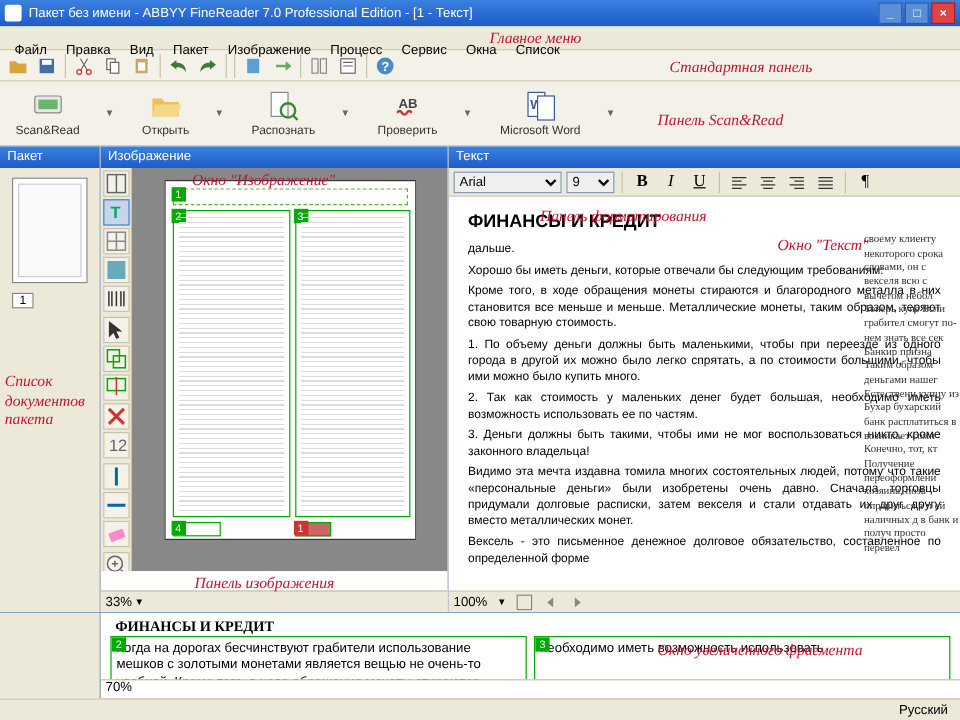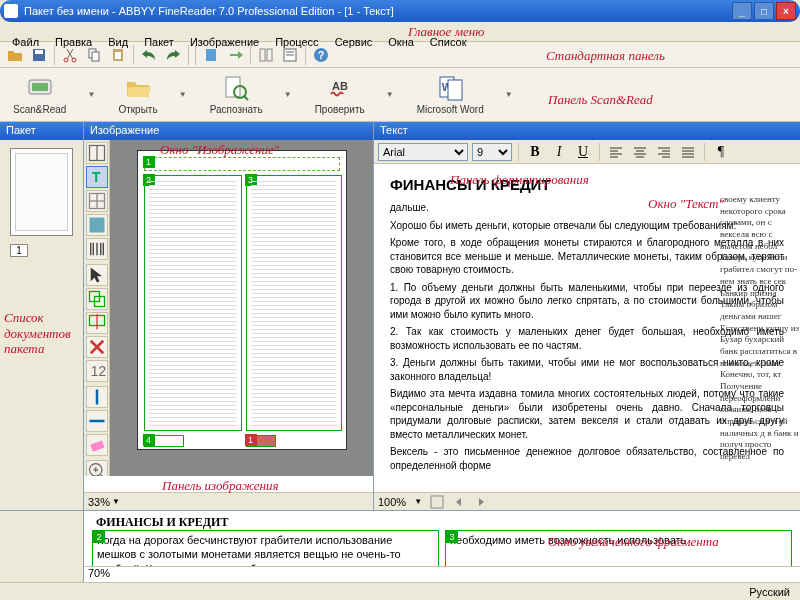--- a/index.html
+++ b/index.html
@@ -1,18 +1,18 @@
 <!DOCTYPE html>
 <html><head>
 <meta charset="utf-8">
 <style>
 * { margin: 0; padding: 0; box-sizing: border-box; font-family: Tahoma, Arial, sans-serif; font-size: 11px; }
 body { width: 800px; height: 600px; background: #ece9d8; overflow: hidden; position: relative; }
 
-.titlebar { height: 22px; background: linear-gradient(to bottom, #3a81e0, #1e5bc7); display: flex; align-items: center; padding: 0 4px; color: #fff; border-radius: 11px; }
+.titlebar { height: 22px; background: linear-gradient(to bottom, #3a81e0, #1e5bc7); display: flex; align-items: center; padding: 0 4px; color: #fff; }
 .titlebar-icon { width: 14px; height: 14px; background: #fff; margin-right: 6px; border-radius: 2px; }
 .titlebar-text { flex: 1; font-size: 11px; }
 .titlebar-btns { display: flex; gap: 2px; }
 .titlebar-btn { width: 20px; height: 18px; background: #5a8fd6; border: 1px solid #2a5aa8; display: flex; align-items: center; justify-content: center; color: #fff; font-weight: bold; font-size: 10px; cursor: pointer; }
 .titlebar-btn.close { background: #e04343; border-color: #a02020; }
 
 .menubar { height: 20px; background: #ece9d8; display: flex; align-items: center; padding: 0 4px; border-bottom: 1px solid #c8c2a8; }
 .menubar-item { padding: 2px 8px; cursor: pointer; margin-top: 20px; }
 
 .toolbar-main { height: 26px; background: #f4f2e8; border-bottom: 1px solid #c8c2a8; display: flex; align-items: center; padding: 0 4px; gap: 2px; }
@@ -460,20 +460,20 @@
       <span>70%</span>
     </div>
   </div>
 </div>
 
 <div class="statusbar">
   <span>Русский</span>
 </div>
 
 <div class="annotation" style="top:24px;left:408px">Главное меню</div>
-<div class="annotation" style="top:48px;left:546px">Стандартная панель</div>
+<div class="annotation" style="top:48px;left:558px">Стандартная панель</div>
 <div class="annotation" style="top:92px;left:548px">Панель Scan&amp;Read</div>
 <div class="annotation" style="top:142px;left:160px">Окно "Изображение"</div>
 <div class="annotation" style="top:172px;left:450px">Панель форматирования</div>
 <div class="annotation" style="top:196px;left:648px">Окно "Текст"</div>
 <div class="annotation" style="top:478px;left:162px">Панель изображения</div>
 <div class="annotation" style="top:310px;left:4px;width:78px;line-height:1.2">Список документов пакета</div>
 <div class="annotation" style="top:534px;left:548px">Окно увеличенного фрагмента</div>
 
 </body></html>

